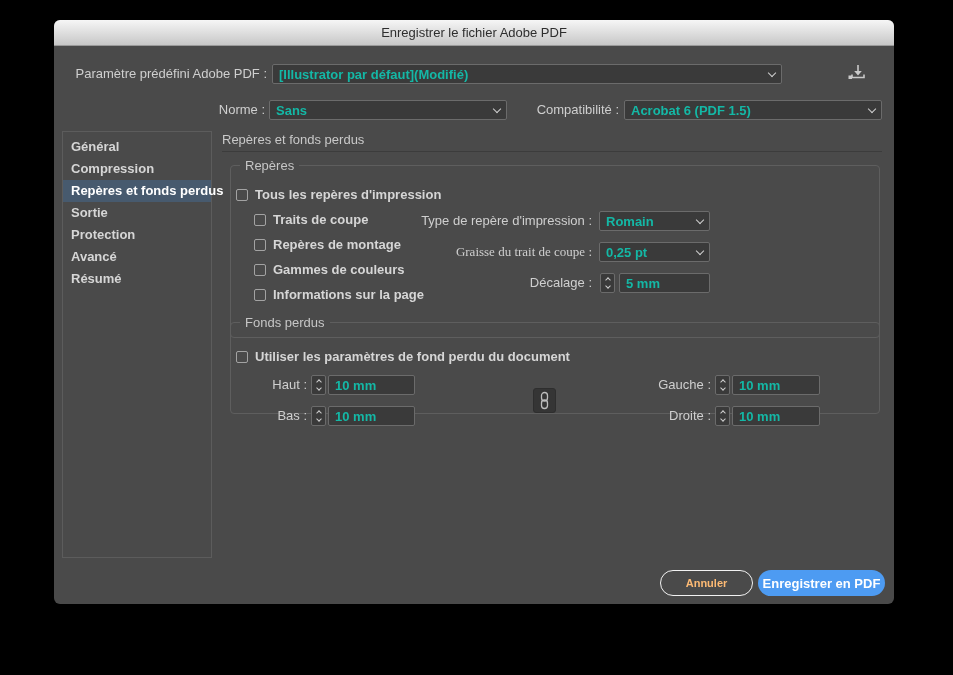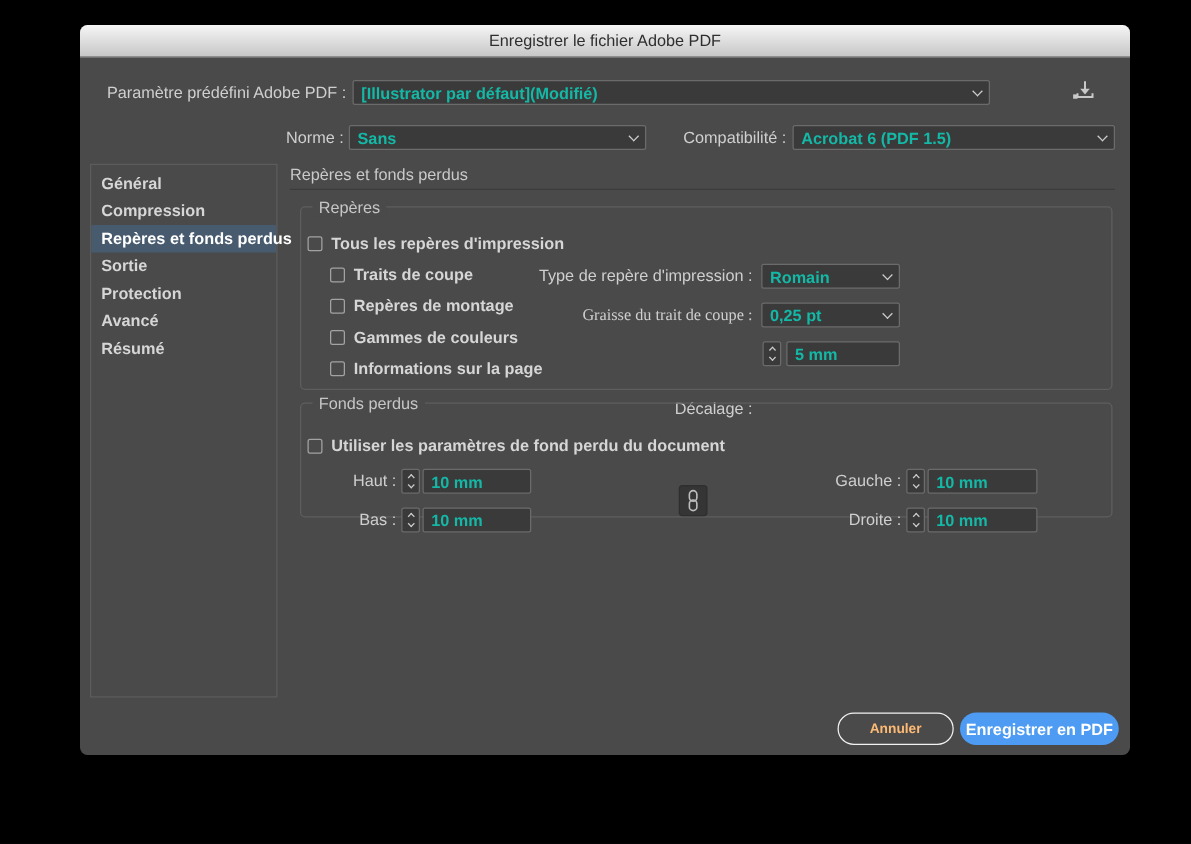--- a/index.html
+++ b/index.html
@@ -1,18 +1,18 @@
 <!DOCTYPE html>
 <html><head>
 <meta charset="utf-8">
 <style>
   * { margin:0; padding:0; box-sizing:border-box; }
   html,body { width:953px; height:675px; background:#000; font-family:"Liberation Sans", sans-serif; }
   .dialog {
-    position:absolute; left:64px; top:20px; width:840px; height:584px;
+    position:absolute; left:54px; top:20px; width:840px; height:584px;
     background:#4a4a4a; border-radius:6px; overflow:hidden;
     box-shadow:0 18px 50px rgba(0,0,0,.85);
     padding-left:43px;
   }
   .titlebar {
     position:absolute; left:0; top:0; right:0; height:26px;
     background:linear-gradient(#f6f6f6,#c7c7c7);
     border-bottom:1px solid #9a9a9a;
     display:flex; align-items:center; justify-content:center;
     font-size:13px; color:#2e2e2e;
@@ -123,21 +123,21 @@
     <div class="side-item selected">Repères et fonds perdus</div>
     <div class="side-item">Sortie</div>
     <div class="side-item">Protection</div>
     <div class="side-item">Avancé</div>
     <div class="side-item">Résumé</div>
   </div>
 
   <div class="panel-title">Repères et fonds perdus</div>
   <div class="divider"></div>
 
-  <div class="group" style="left:176px; top:145px; width:650px; height:147px;">
+  <div class="group" style="left:176px; top:145px; width:650px; height:173px;">
     <span class="group-legend">Repères</span>
   </div>
 
   <div class="cbrow" style="left:182px; top:168px;">
     <span class="cbox"></span>
     <span class="cblabel">Tous les repères d'impression</span>
   </div>
   <div class="cbrow" style="left:200px; top:193px;">
     <span class="cbox"></span>
     <span class="cblabel">Traits de coupe</span>
@@ -160,21 +160,21 @@
     <span>Romain</span>
     <span class="chev"></span>
   </div>
 
   <div class="lbl r" style="left:338px; top:222px; width:200px;font-family:Liberation Serif, serif;">Graisse du trait de coupe :</div>
   <div class="control select" style="left:545px; top:222px; width:111px;">
     <span>0,25 pt</span>
     <span class="chev"></span>
   </div>
 
-  <div class="lbl r" style="left:438px; top:253px; width:100px;margin-top:44px;">Décalage :</div>
+  <div class="lbl r" style="left:438px; top:253px; width:100px;">Décalage :</div>
   <div class="stepper" style="left:546px; top:253px;">
     <span class="up"></span>
     <span class="dn"></span>
   </div>
   <div class="control" style="left:565px; top:253px; width:91px;">
     <span>5 mm</span>
   </div>
 
   <div class="group" style="left:176px; top:302px; width:650px; height:92px;">
     <span class="group-legend">Fonds perdus</span>

